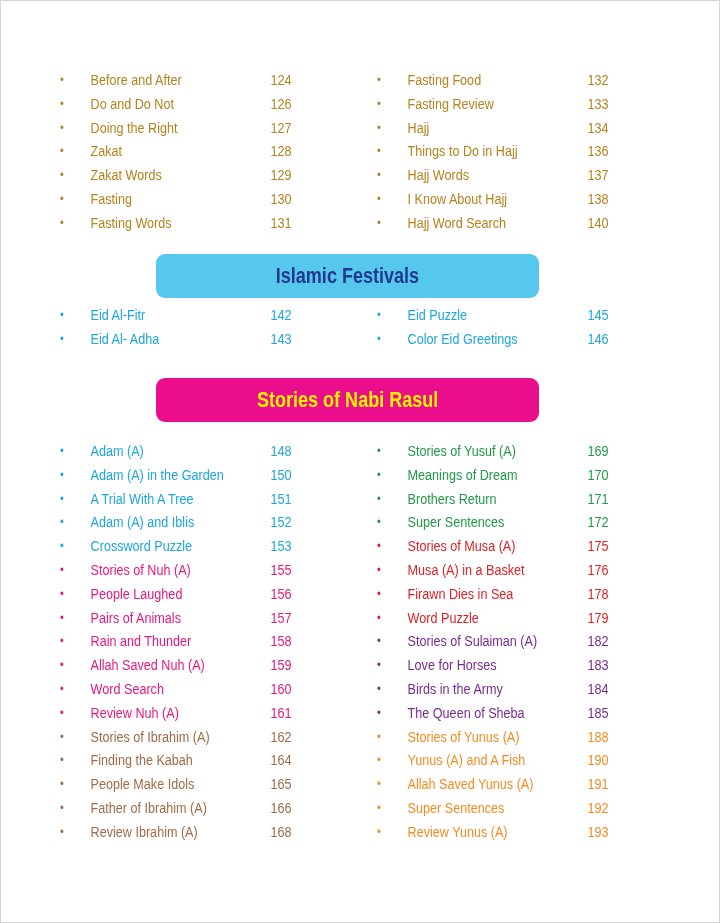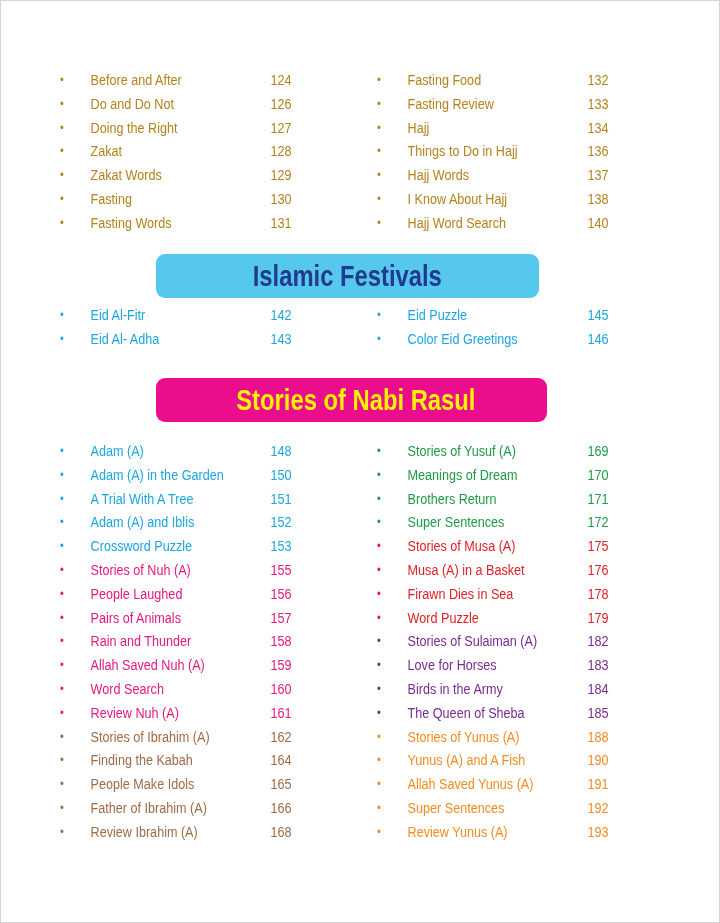--- a/index.html
+++ b/index.html
@@ -17,21 +17,21 @@
     .col.right { left: 376px; }
     .row {
       position: relative; height: 23.8px; font-size: 14px; line-height: 23.8px;
       transform: scaleX(0.9); transform-origin: left center; white-space: nowrap;
     }
     .bullet { position: absolute; left: 0; width: 12px; font-size: 12px; }
     .title { position: absolute; left: 34px; }
     .pg { position: absolute; left: 234px; }
     .banner {
       position: absolute; left: 155px; width: 383px; height: 44px; border-radius: 9px;
-      text-align: center; line-height: 44px; font-weight: bold; font-size: 29px;
+      text-align: center; line-height: 44px; font-weight: bold; font-size: 22px;
       font-family: "Liberation Sans", sans-serif;
     }
     .banner span { display: inline-block; transform: scaleX(0.82); }
   </style>
 </head>
 <body>
 
 <div class="page">
 
   <div class="block" style="top:68px;">
@@ -135,21 +135,21 @@
           <span class="pg">145</span>
         </div>
         <div class="row" style="color: rgb(26, 166, 222);">
           <span class="bullet">•</span>
           <span class="title">Color Eid Greetings</span>
           <span class="pg">146</span>
         </div>
       </div>
   </div>
 
-  <div class="banner" style="top: 377px; background: rgb(234, 13, 140); color: rgb(255, 242, 0); padding-left: 8px;">
+  <div class="banner" style="top: 377px; background: rgb(234, 13, 140); color: rgb(255, 242, 0);">
     <span>Stories of Nabi Rasul</span>
   </div>
 
   <div class="block" style="top:439px;">
     <div class="col left">
         <div class="row" style="color: rgb(26, 166, 222);">
           <span class="bullet">•</span>
           <span class="title">Adam (A)</span>
           <span class="pg">148</span>
         </div>

